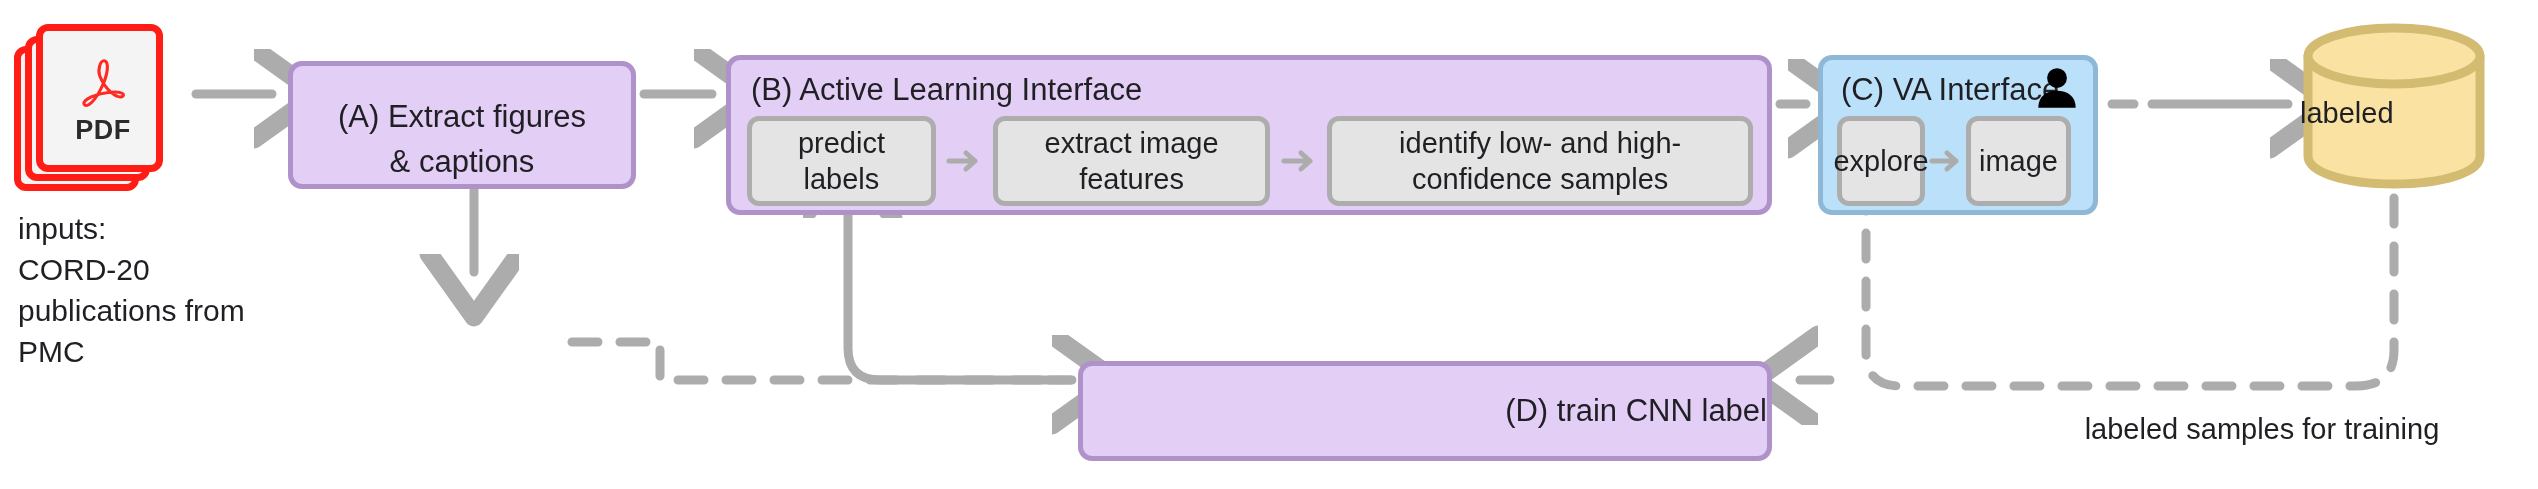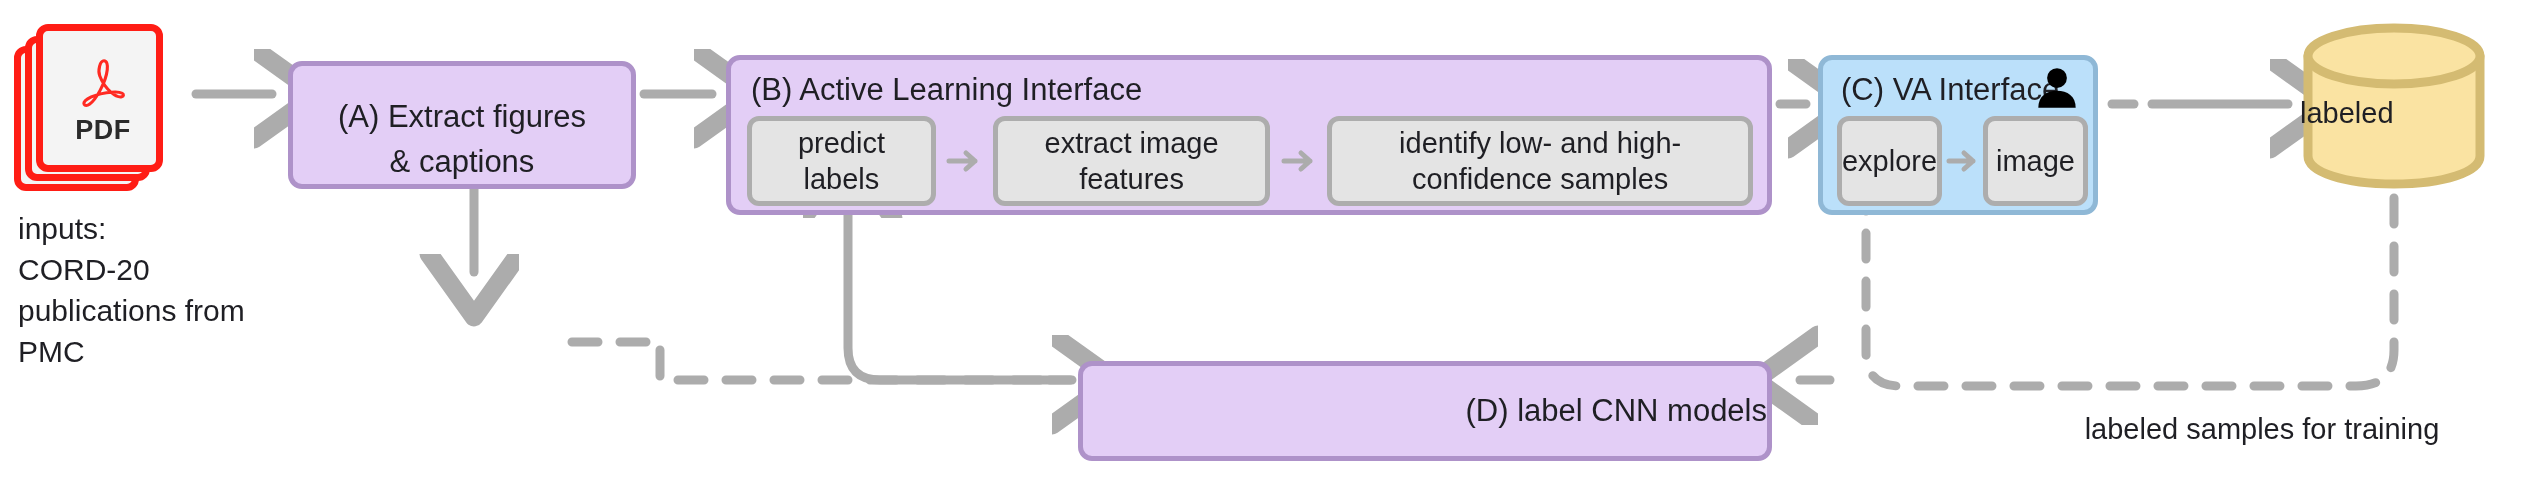--- a/index.html
+++ b/index.html
@@ -174,21 +174,21 @@
   }
   #node-c-steps .chip-gray {
     height: 90px;
     display: flex;
     align-items: center;
     justify-content: center;
     font-size: 29px;
     padding: 0 8px;
     box-sizing: border-box;
   }
-  .step-explore { width: 105px; }
+  .step-explore { width: 88px; }
   .step-label   { width: 105px; }
 
   
   #node-d {
     left: 1078px; top: 330px; width: 694px; height: 100px;
     font-size: 31px;
   }
 
   
   .cyl {
@@ -337,21 +337,21 @@
           <path d="M4,13 L28,13 M19,5 L28,13 L19,21" fill="none" stroke="#ACACAC" stroke-width="5" stroke-linecap="round" stroke-linejoin="round"></path>
         </svg>
       </div>
       <div class="chip-gray step-label">
         <span>image</span>
       </div>
     </div>
   </div>
 
   <div id="node-d" class="node panel-purple">
-    <span>(D) label CNN models</span>
+    <span>(D) train CNN label</span>
   </div>
 
 
   <div id="cyl-labeled" class="cyl">
     <svg class="cyl-svg" viewBox="0 0 188 168" xmlns="http://www.w3.org/2000/svg">
       <path d="M8,34 L8,134 C8,150 44,162 94,162 C144,162 180,150 180,134 L180,34 Z" fill="#FAE3A2" stroke="#D4BB72" stroke-width="9" stroke-linejoin="round"></path>
       <ellipse cx="94" cy="34" rx="86" ry="28" fill="#FAE3A2" stroke="#D4BB72" stroke-width="9"></ellipse>
     </svg>
     <span class="cyl-label">labeled</span>
   </div>

